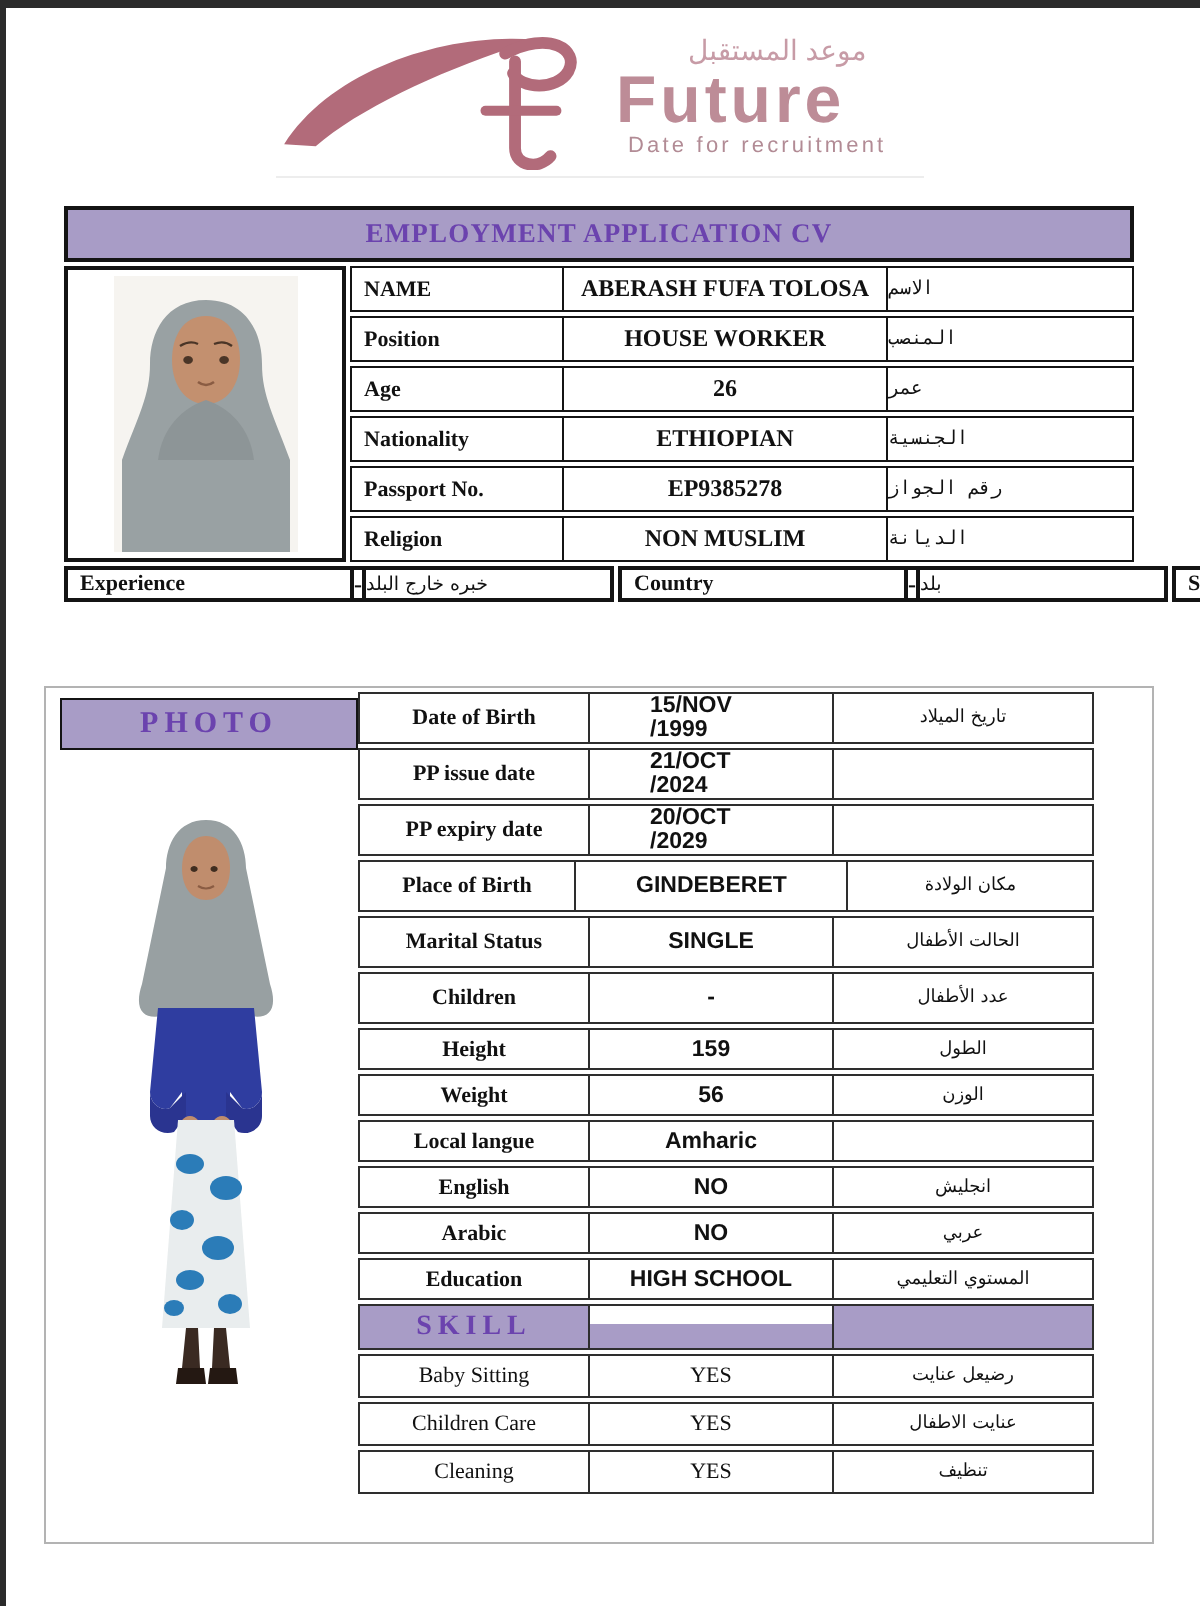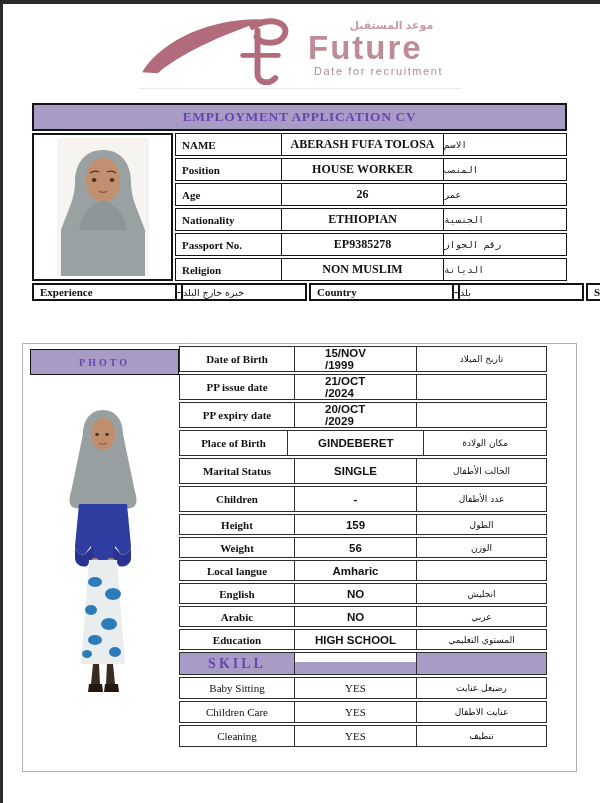--- a/index.html
+++ b/index.html
@@ -10,21 +10,21 @@
     color:#111;
   }
   .edge-top  { position:absolute; left:0; top:0; width:600px; height:4px; background:#2b2b2b; }
   .edge-left { position:absolute; left:0; top:0; width:3px; height:803px; background:#2b2b2b; }
 
   
   .logo-row { position:absolute; left:138px; top:8px; width:324px; height:80px;
               display:flex; align-items:center; border-bottom:1px solid #ededed; }
   .logo-mark { width:168px; height:74px; flex:0 0 auto; }
   .logo-text { display:flex; flex-direction:column; margin-left:2px; font-family:"Liberation Sans","DejaVu Sans",sans-serif; }
-  .logo-arabic { font-size:11px; font-weight:bold; color:#c79ba6; align-self:flex-end; margin-right:10px; }
+  .logo-arabic { font-size:14px; font-weight:normal; color:#c79ba6; align-self:flex-end; margin-right:10px; }
   .logo-brand  { font-size:33px; font-weight:bold; color:#bd8c97; letter-spacing:2px; line-height:0.95; }
   .logo-tagline{ font-size:11px; color:#b28b95; letter-spacing:1.6px; margin-top:1px; margin-left:6px; }
 
   
   .table1 { position:absolute; left:32px; top:103px; width:535px; }
   .t1-title { height:24px; background:#a89cc6; border:2px solid #141414;
               display:flex; align-items:center; justify-content:center;
               font-weight:bold; font-size:13.5px; letter-spacing:0.6px; color:#6b43ae; }
   .t1-body { display:flex; margin-top:2px; }
   .t1-photo { width:137px; border:2px solid #141414; margin-right:2px; background:#fff;
@@ -43,21 +43,21 @@
   .t1-bottom .trow { height:14px; border-width:2px; }
   .t1-bottom .lab { width:135px; border-right:2px solid #141414; }
   .t1-bottom .ar  { width:118px; border-left:2px solid #141414; }
 
   
   .t2-wrap { position:absolute; left:22px; top:343px; width:553px; height:427px;
              border:1px solid #b3b3b3; background:#fff; }
   .photo-header { position:absolute; left:7px; top:5px; width:147px; height:24px;
                   background:#a89cc6; border:1.5px solid #141414;
                   display:flex; align-items:center; justify-content:center;
-                  font-weight:bold; font-size:10px; letter-spacing:3px; color:#6b43ae; }
+                  font-weight:bold; font-size:15px; letter-spacing:3px; color:#6b43ae; }
   .standing-photo { position:absolute; left:22px; top:52px; width:116px; height:310px; }
   .t2-grid { position:absolute; left:156px; top:2px; width:368px;
              display:flex; flex-direction:column; gap:2px; }
   .t2-grid .trow { border:1px solid #2e2e2e; }
   .t2-grid .trow.tall  { height:24px;gap:30px; }
   .t2-grid .trow.short { height:19px; }
   .t2-grid .lab { width:114px; justify-content:center; padding-left:0; border-right:1px solid #2e2e2e; font-size:11px; }
   .t2-grid .val { font-family:"Liberation Sans","DejaVu Sans",sans-serif; font-size:11.5px; }
   .t2-grid .ar  { width:121px; justify-content:center; padding:0 4px; font-size:9px; border-left:1px solid #2e2e2e; }
   .trow.skill { height:21px; background:#a89cc6; }

